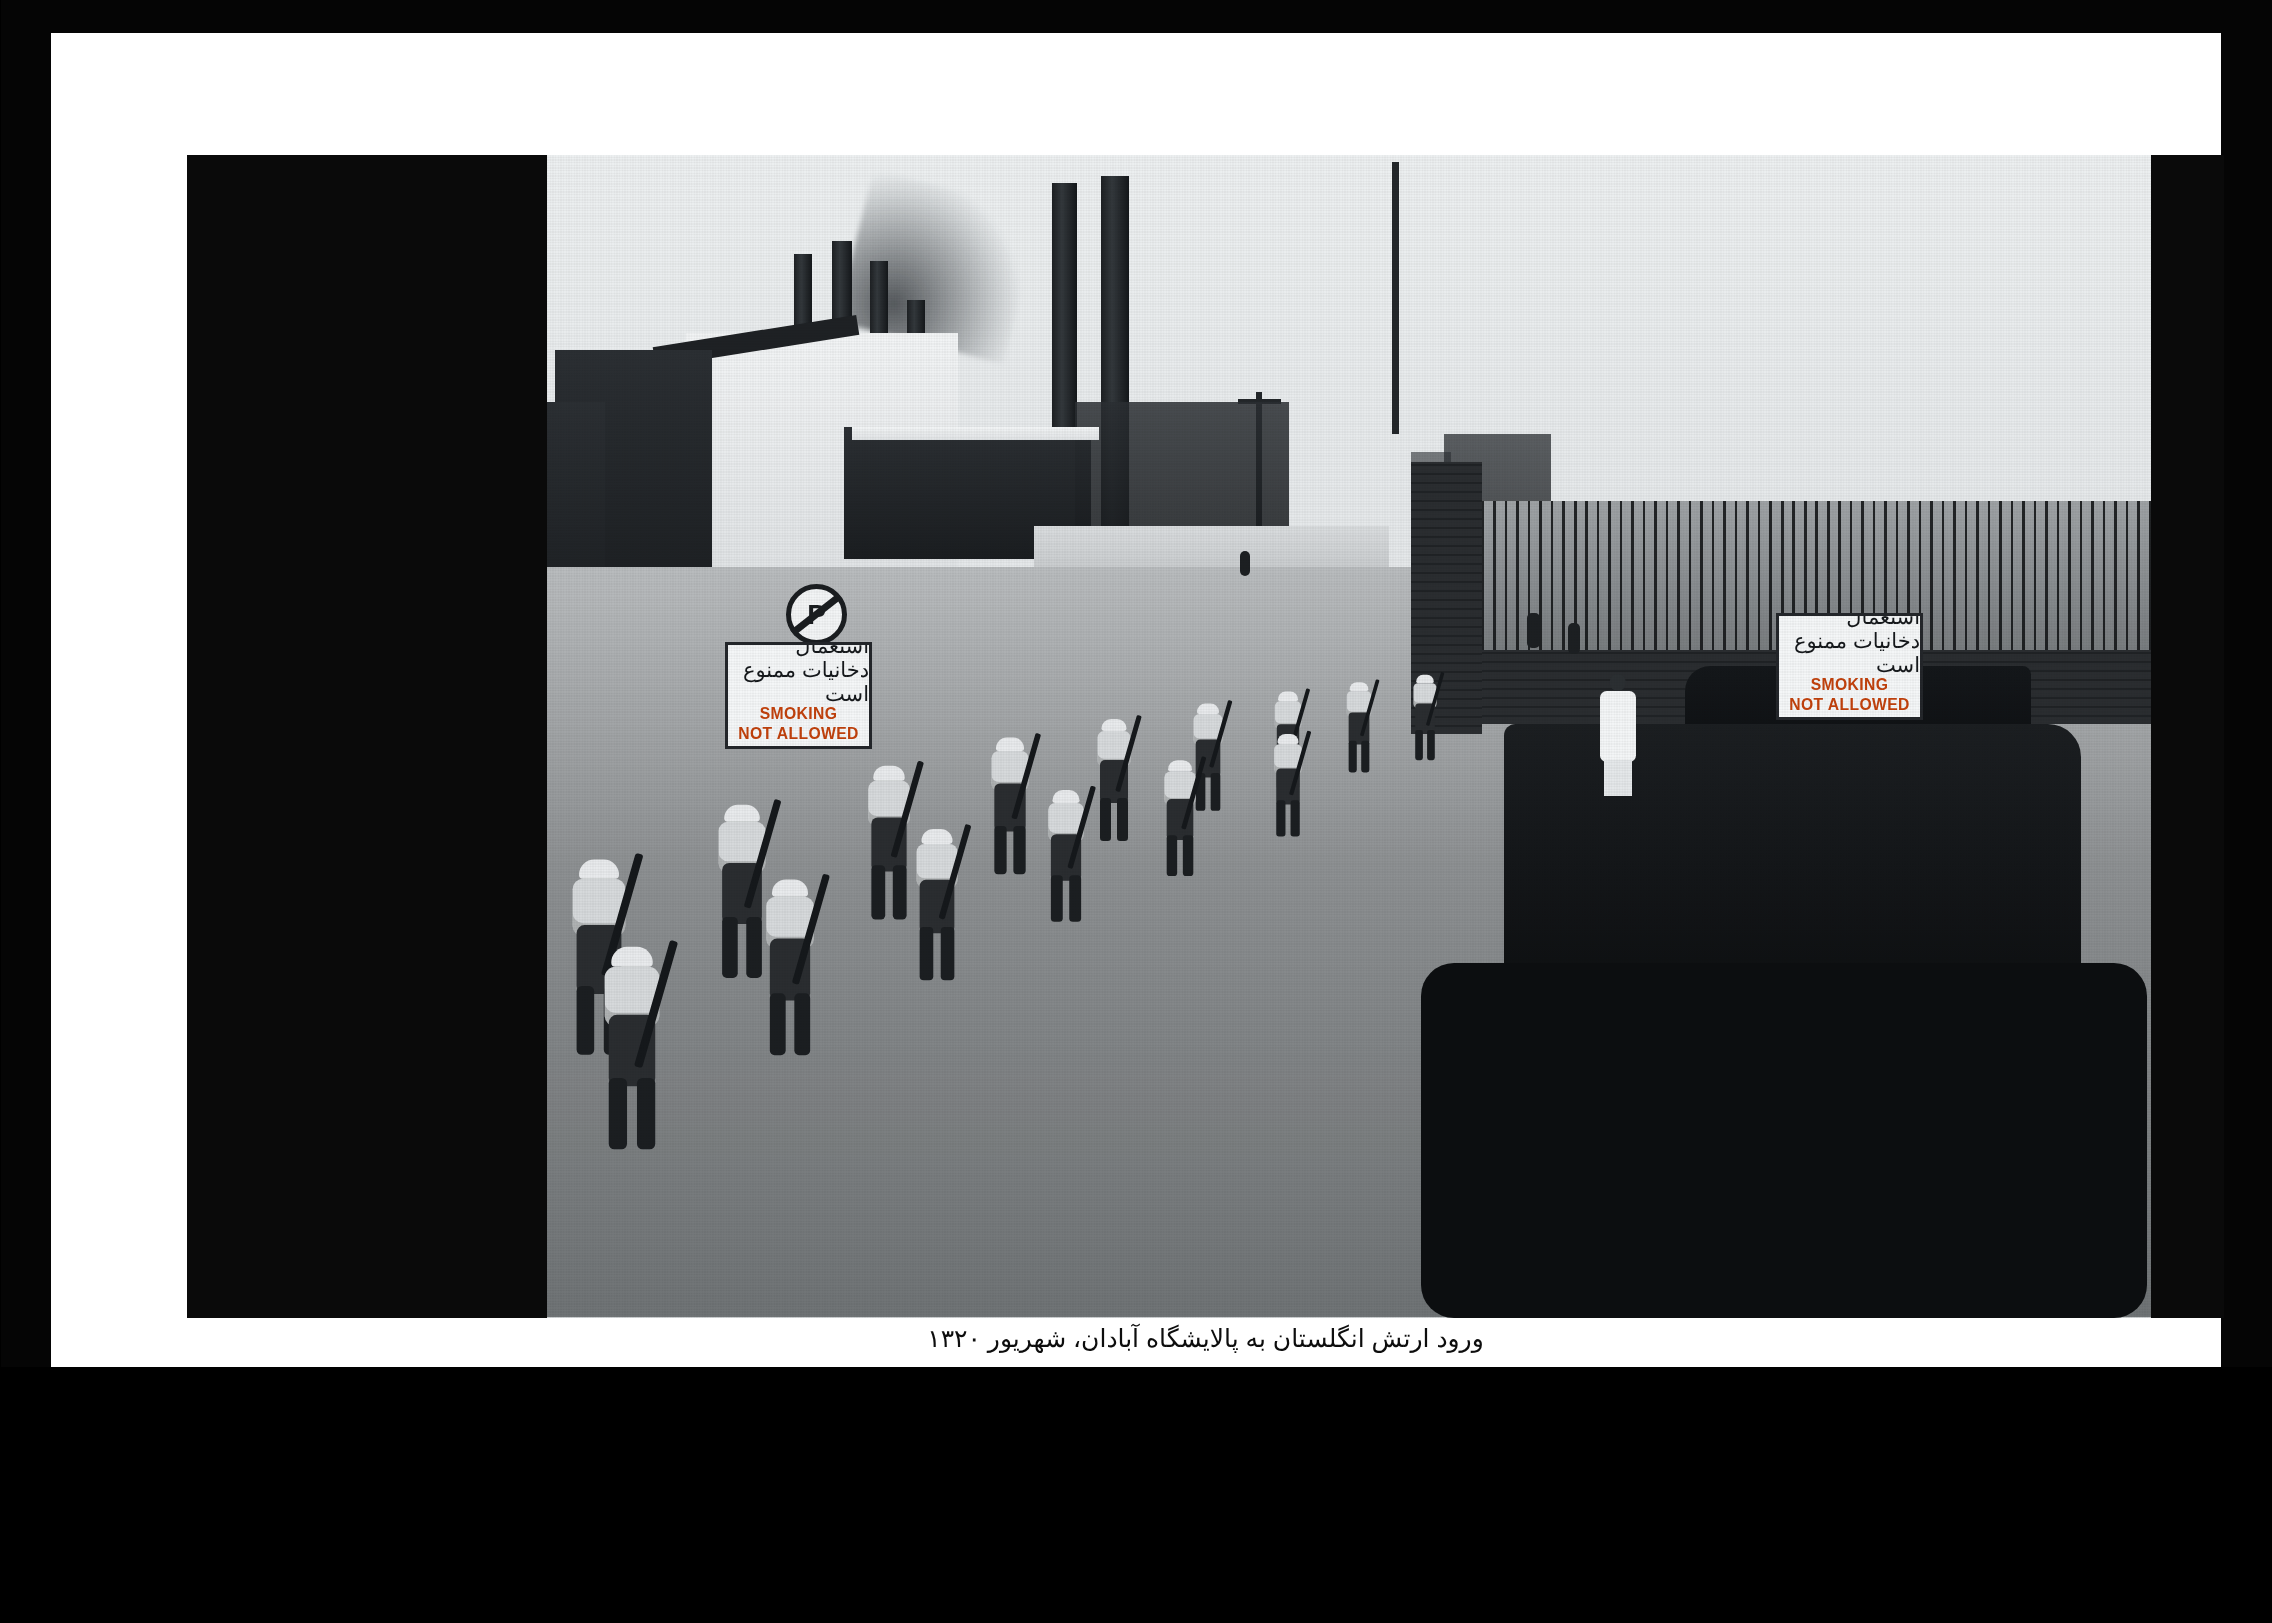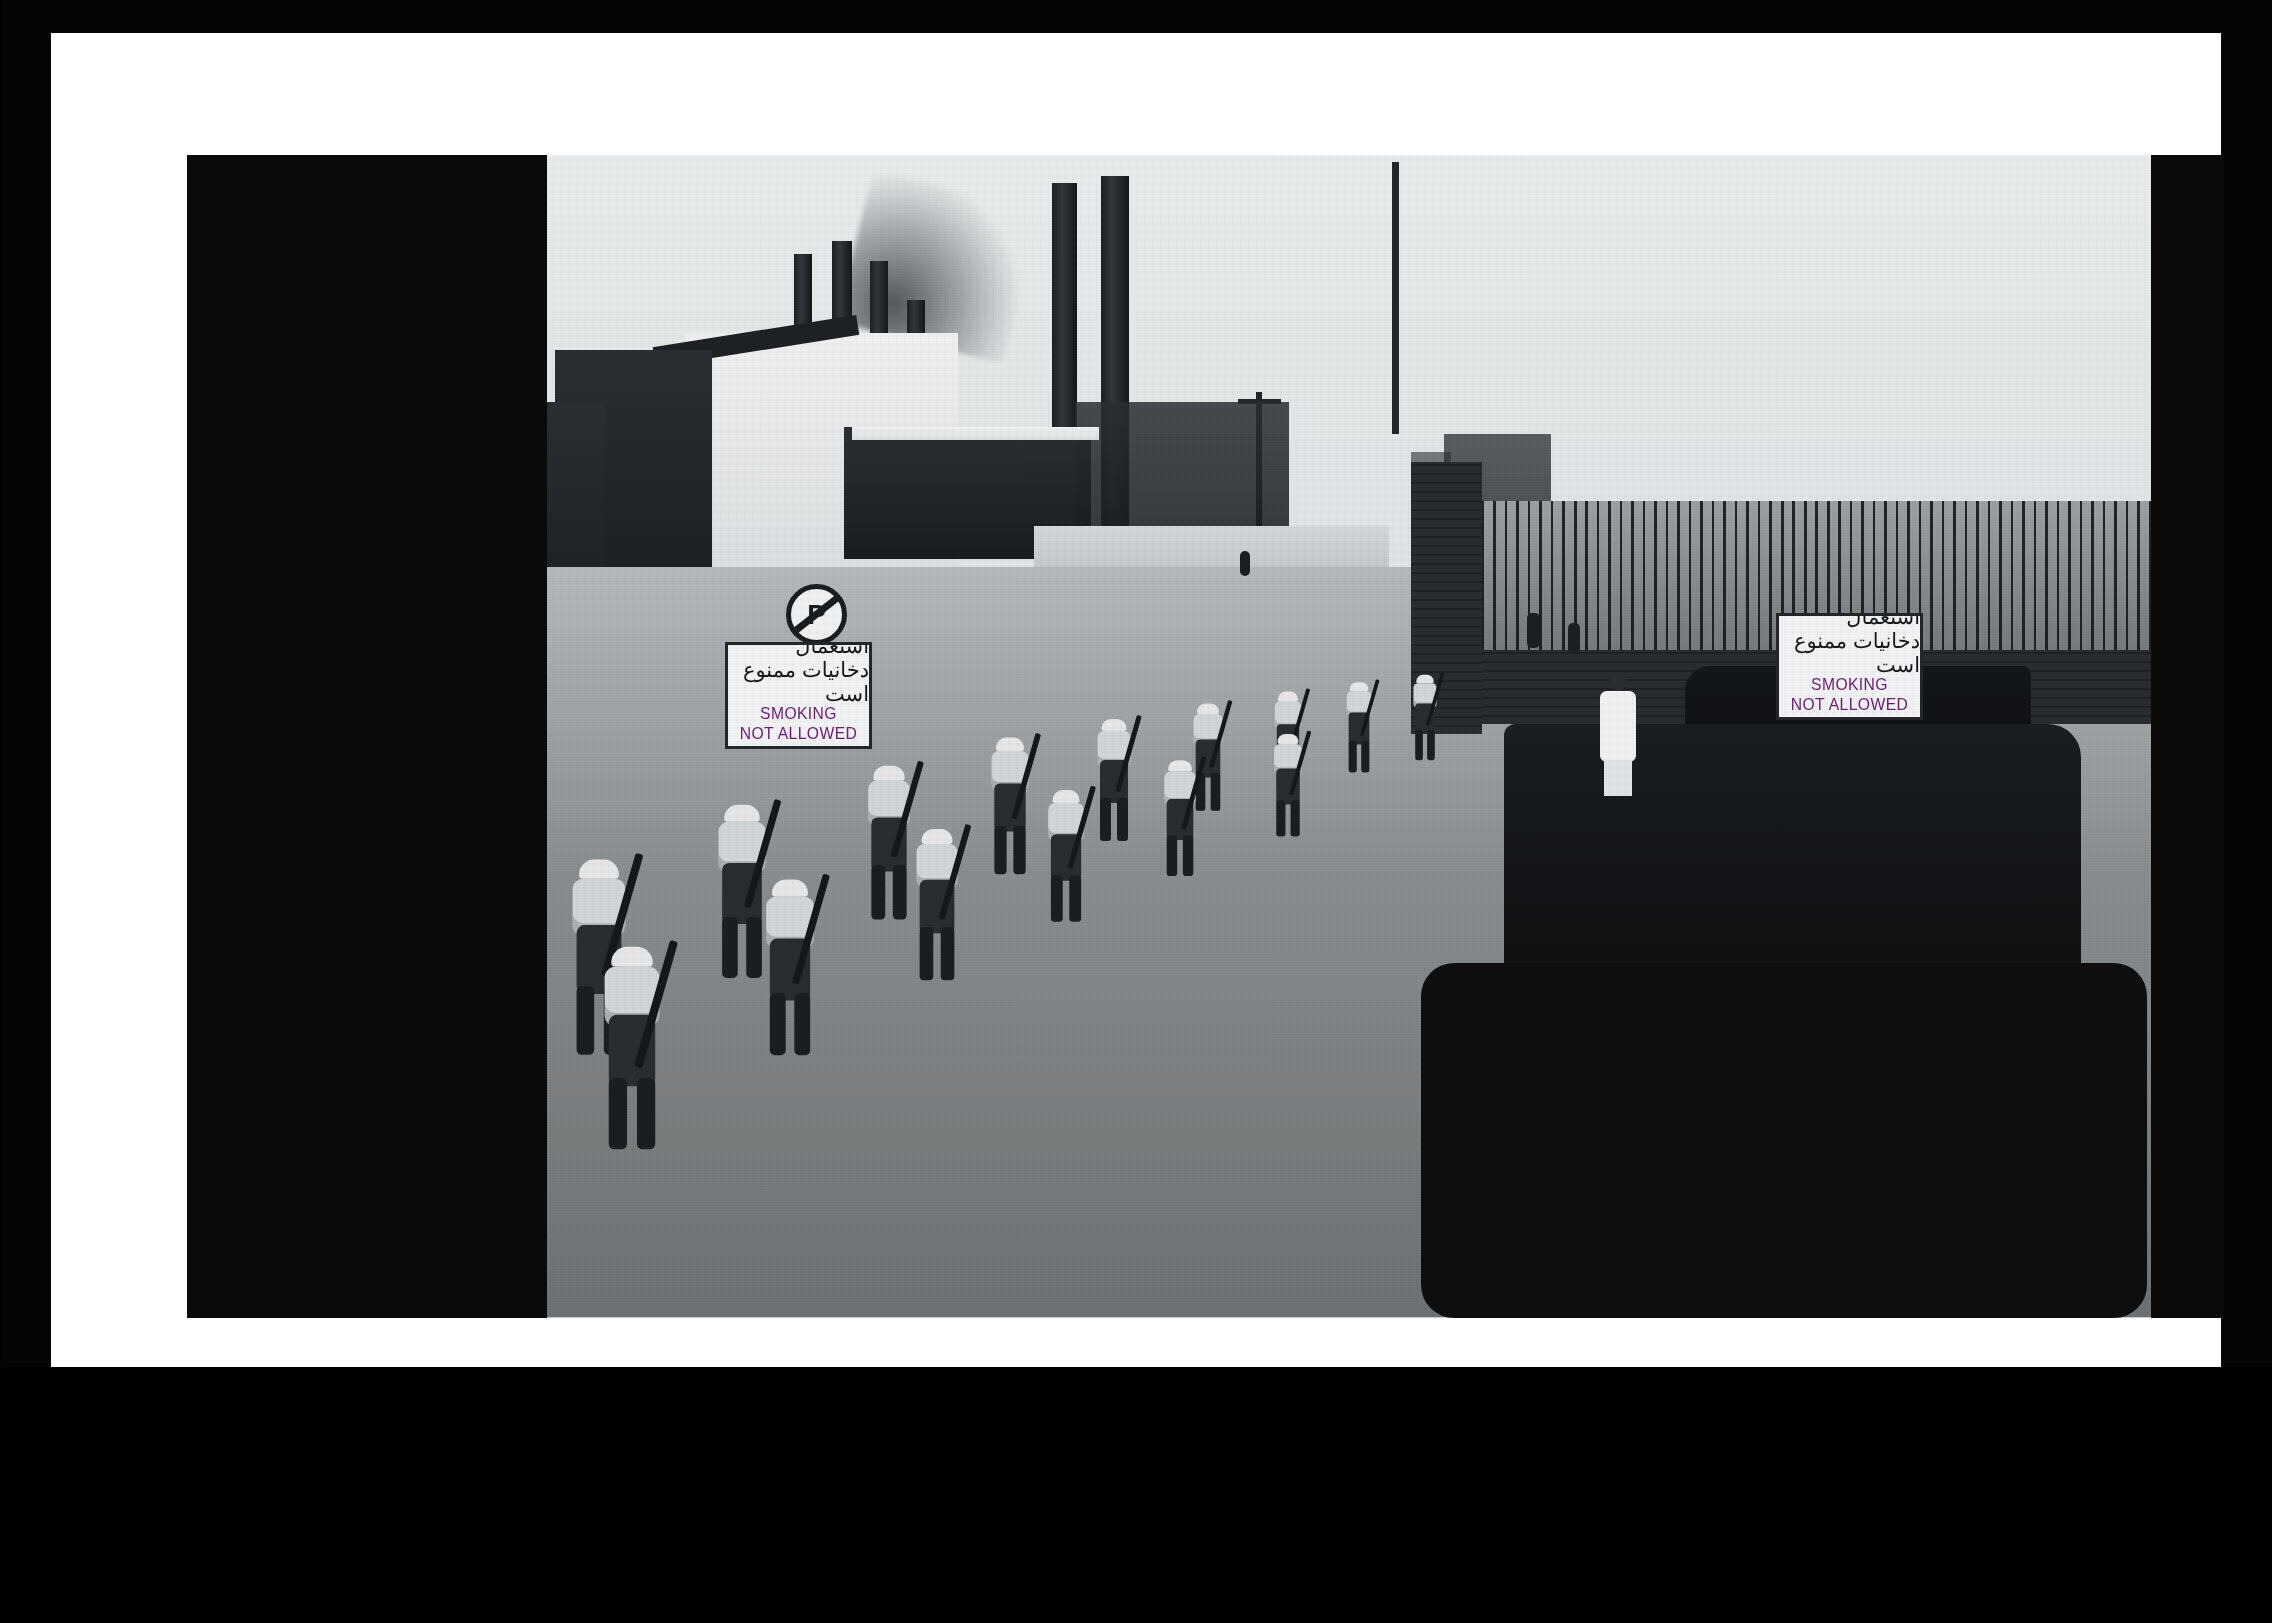--- a/index.html
+++ b/index.html
@@ -119,21 +119,21 @@
   }
   .sign {
     position: absolute;
     background: #f4f6f7;
     border: 3.3px solid #23262a;
     display: flex; flex-direction: column;
     align-items: center; justify-content: flex-end;
     overflow: hidden;
   }
   .sign .fa { font-size: 21px; color: #15181b; direction: rtl; line-height: 1.15; padding-top: 5px; }
-  .sign .en { font-size: 15.7px; font-weight: normal; color: #701a75; line-height: 1.05; padding-bottom: 3.3px; letter-spacing: 0.4px; }
+  .sign .en { font-size: 15.7px; font-weight: bold; color: #c2410c; line-height: 1.05; padding-bottom: 3.3px; letter-spacing: 0.4px; }
   .nosign-circle {
     position: absolute;
     border-radius: 50%;
     background: #f2f4f5;
     border: 5.8px solid #1a1d20;
     display: flex; align-items: center; justify-content: center;
     font-weight: bold; color: #1a1d20;
   }
   .nosign-circle::after {
     content: "";
@@ -386,20 +386,21 @@
             <div class="body"></div>
             <div class="legL"></div>
             <div class="legR"></div>
             <div class="rifle"></div>
         </div>
 
         <div class="grain"></div>
       </div>
     </div>
 
+    <div class="photo-caption">ورود ارتش انگلستان به پالایشگاه آبادان، شهریور ۱۳۲۰</div>
   </div>
 
   <div class="bottom">
 
     
 
     
 
     
 

